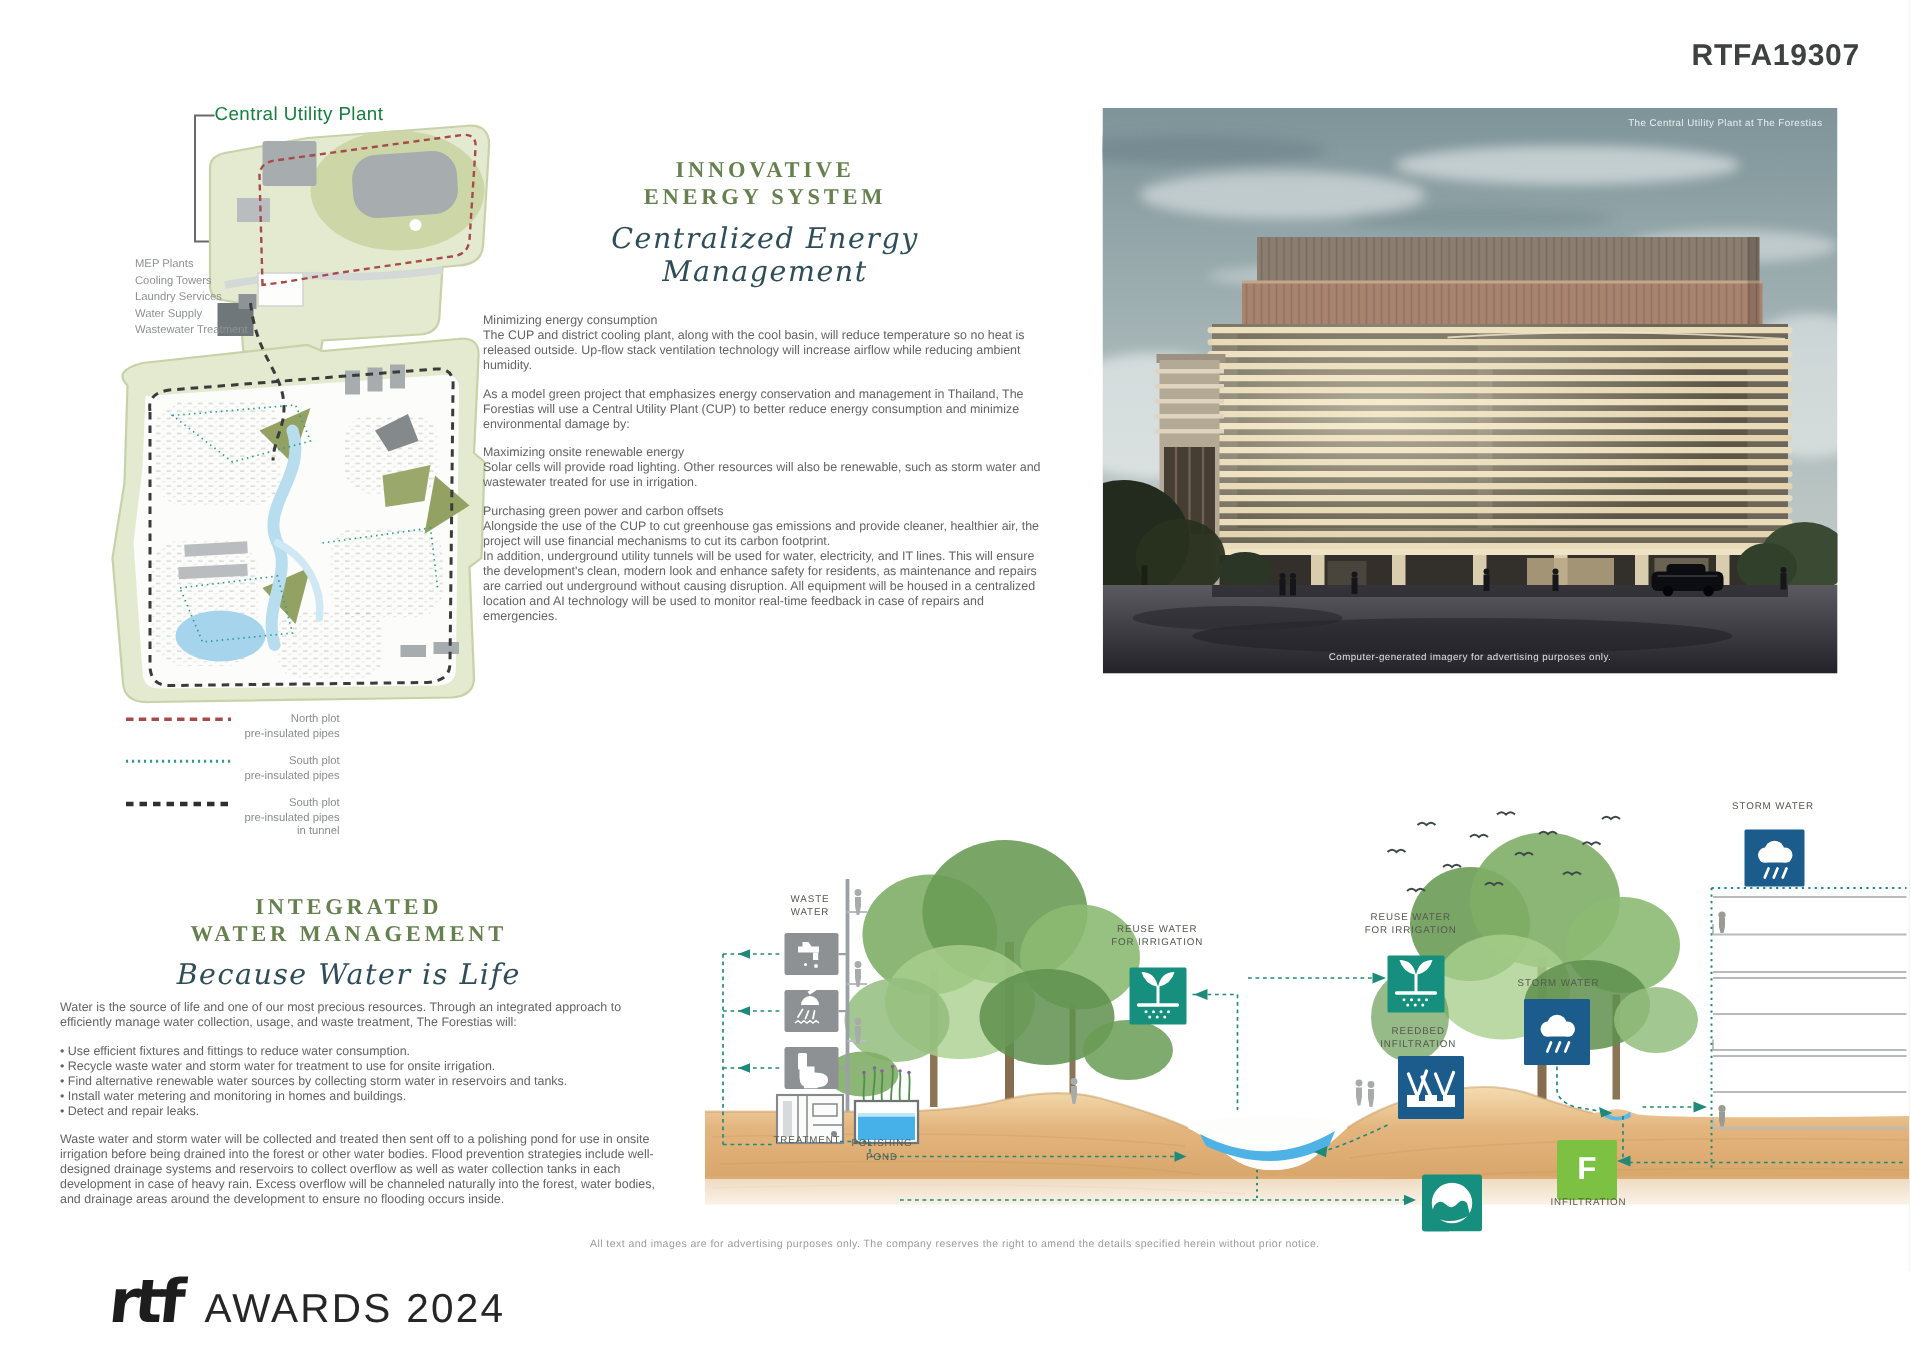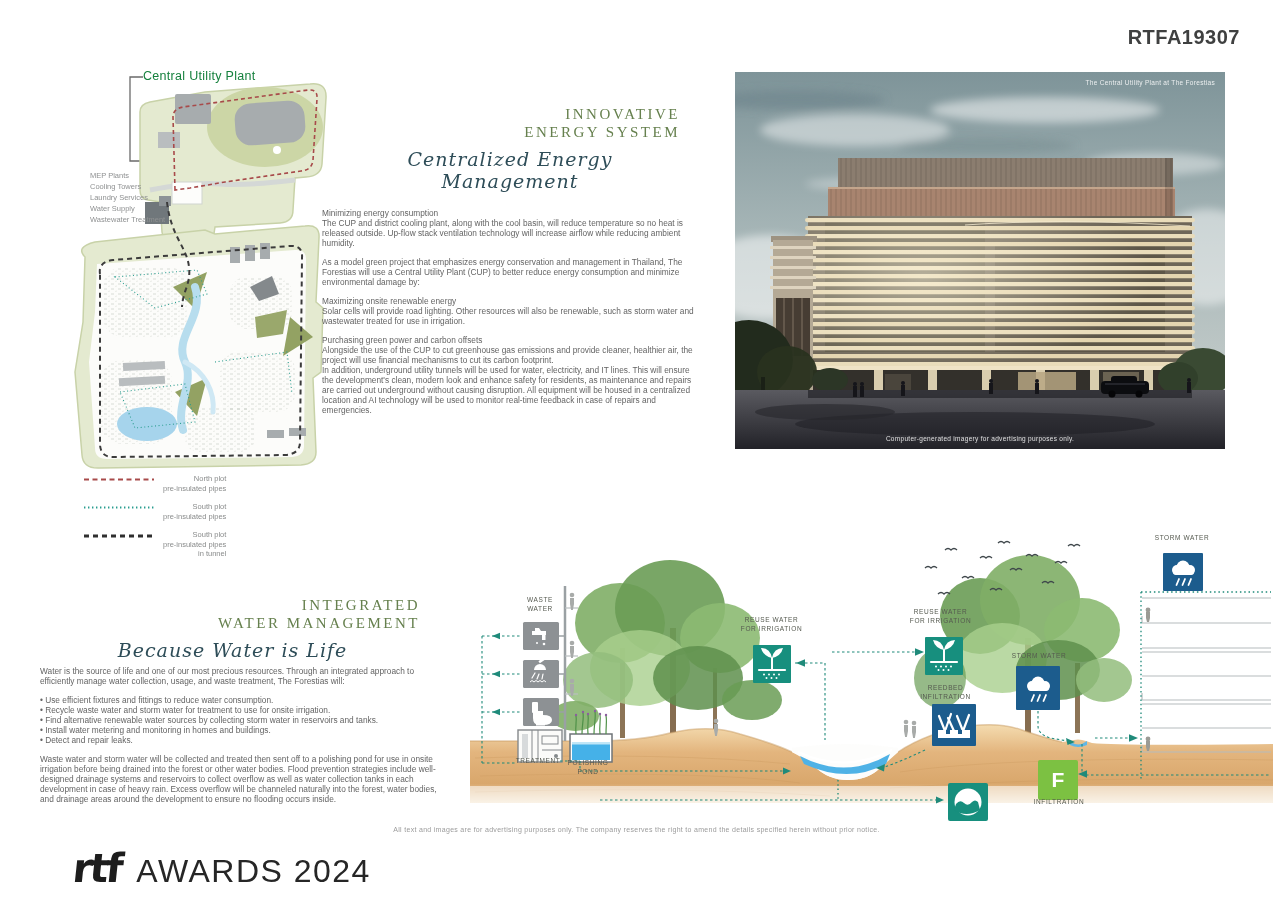--- a/index.html
+++ b/index.html
@@ -1,21 +1,21 @@
 <!DOCTYPE html>
 <html style="--heading-green: #66804e; --script-teal: #2e4d58; --accent-teal: #178f7e; --accent-blue: #1c5c8d; --infiltration-green: #7cc142; --legend-red: #a84a4a; --legend-teal: #2a9d8f; --sand: #e0b27a;"><head>
 <meta charset="utf-8">
 <style>
   html,body{margin:0;padding:0;background:#e8e8e8;}
   #board{position:relative;width:1273px;height:900px;background:#ffffff;overflow:hidden;
          font-family:"Liberation Sans",sans-serif;color:#616161;}
   .abs{position:absolute;}
   
-  .sec-title{font-family:"Liberation Serif",serif;font-weight:normal;font-size:15px;
-             letter-spacing:2.5px;color:var(--heading-green,#66804e);line-height:18px;text-align:right;}
+  .sec-title{font-family:"Liberation Serif",serif;font-weight:bold;font-size:15px;
+             letter-spacing:2.5px;color:var(--heading-green,#66804e);line-height:18px;text-align:center;}
   .sec-script{font-family:"DejaVu Serif",serif;font-style:italic;font-size:19px;
               letter-spacing:1px;color:var(--script-teal,#2e4d58);text-align:center;margin-top:7px;}
   
   .copy{font-size:8.3px;line-height:10px;color:#646464;}
   .copy p{margin:0 0 9px 0;white-space:pre-line;}
   .copy .h{display:block;}
   
   .map-note{font-size:7.5px;line-height:11px;color:#8f9192;}
   .legend-row{display:flex;align-items:flex-start;margin-bottom:9px;}
   .legend-row svg{margin-top:3px;flex:none;}
@@ -29,21 +29,21 @@
   
   .dlab{position:absolute;font-size:6.5px;letter-spacing:.6px;color:#55594f;
         text-align:center;white-space:pre-line;line-height:8.5px;}
   #f-label{left:1038px;top:760px;width:40px;height:40px;font-size:21px;font-weight:bold;
            color:#ffffff;text-align:center;line-height:40px;letter-spacing:0;}
   
   #disclaimer{left:0;right:0;top:826px;text-align:center;font-size:7px;color:#9b9b9b;letter-spacing:.3px;}
   #footer-logo{left:73px;top:848px;display:flex;align-items:baseline;}
   #logo-rtf{font-family:"DejaVu Sans",sans-serif;font-weight:900;font-size:40px;line-height:40px;
             letter-spacing:-3px;transform:skewX(-6deg);color:#1d1d1d;}
-  #logo-awards{font-size:32px;color:#262626;letter-spacing:1.5px;margin-left:16px;font-weight:400;}
+  #logo-awards{font-size:27px;color:#262626;letter-spacing:1.5px;margin-left:16px;font-weight:400;}
 </style>
 </head>
 <body>
 
 <div id="board">
 
   <div id="board-id" class="abs">RTFA19307</div>
 
   <div id="cup-label" class="abs">Central Utility Plant</div>
 

